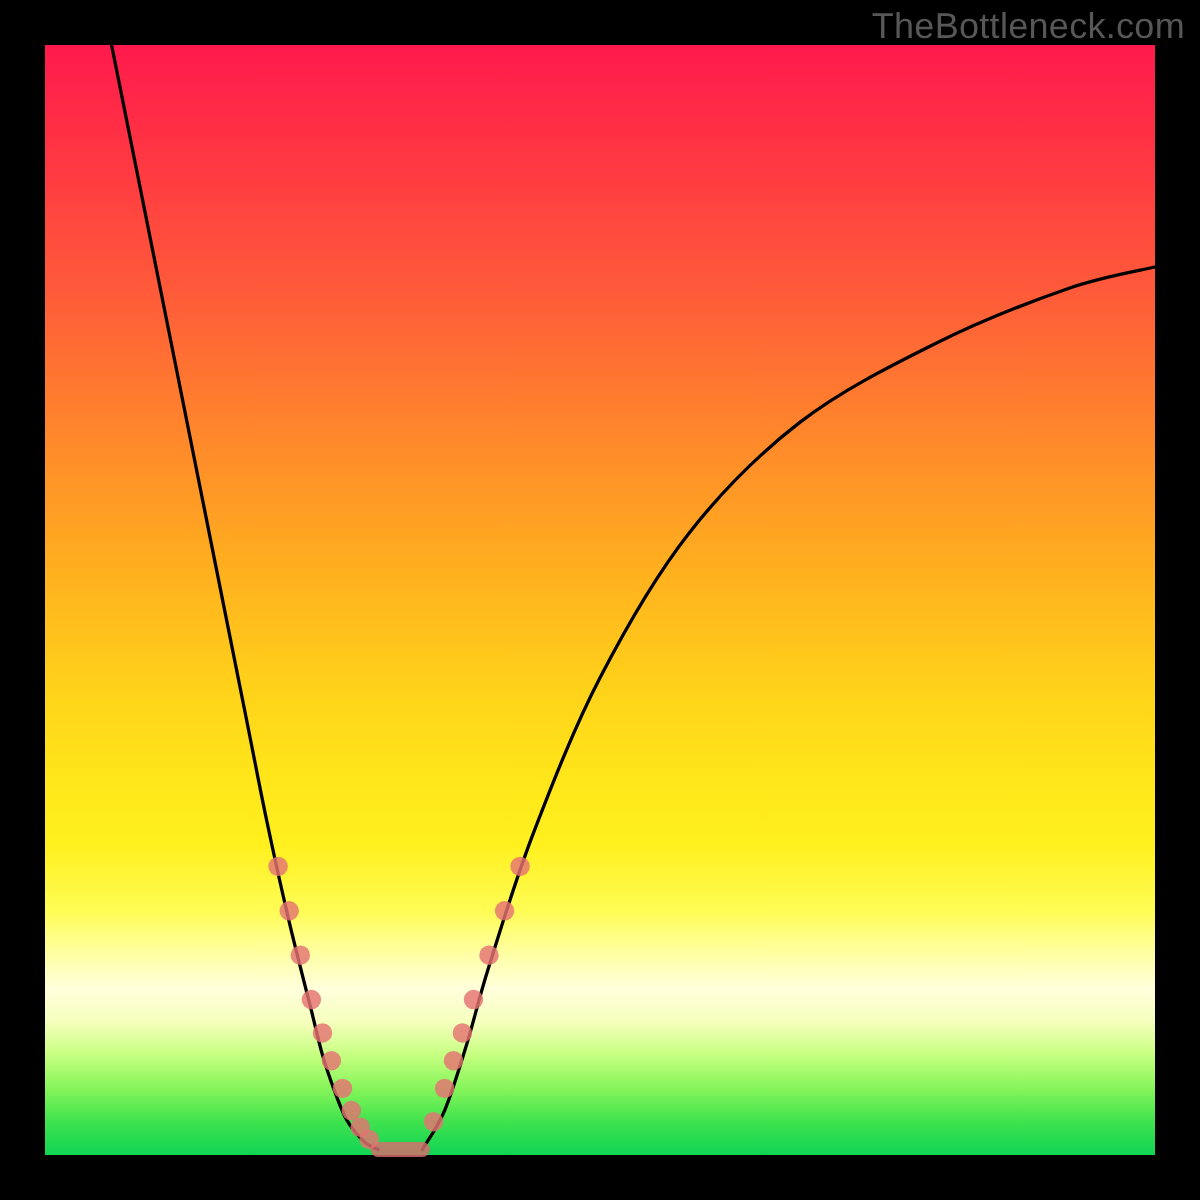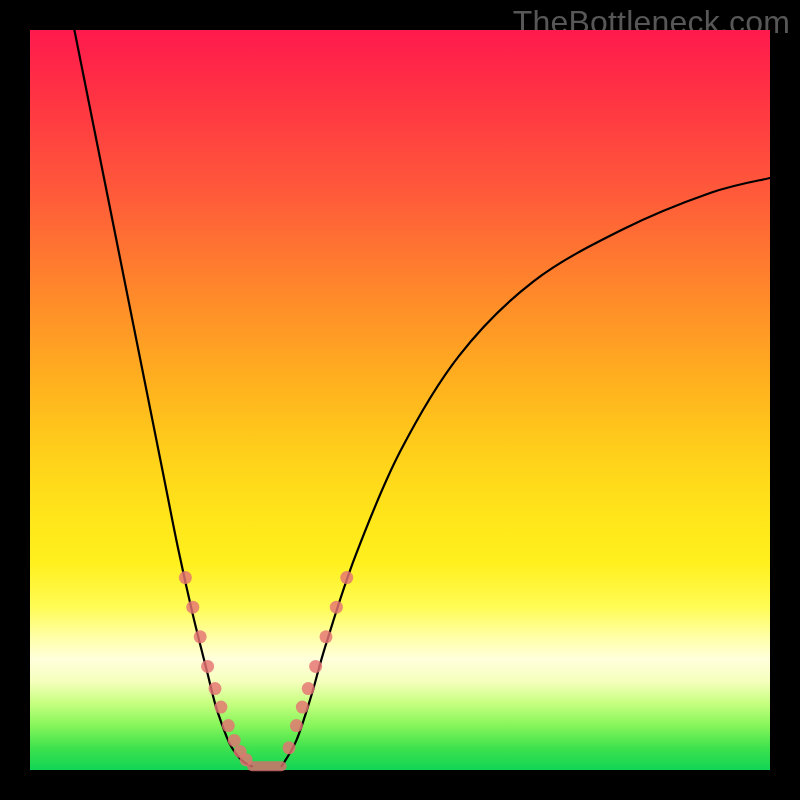--- a/index.html
+++ b/index.html
@@ -44,21 +44,21 @@
       #86f55a 94%,
       #3fe24e 97%,
       #11d455 100%
     );
   }
   .watermark {
     position: absolute;
     top: 4px;
     right: 10px;
     color: #575757;
-    font-size: 32px;
+    font-size: 24px;
     letter-spacing: 0.2px;
     font-weight: 400;
     user-select: none;
   }
   svg.curves {
     position: absolute;
     left: 0;
     top: 0;
     width: 740px;
     height: 740px;

